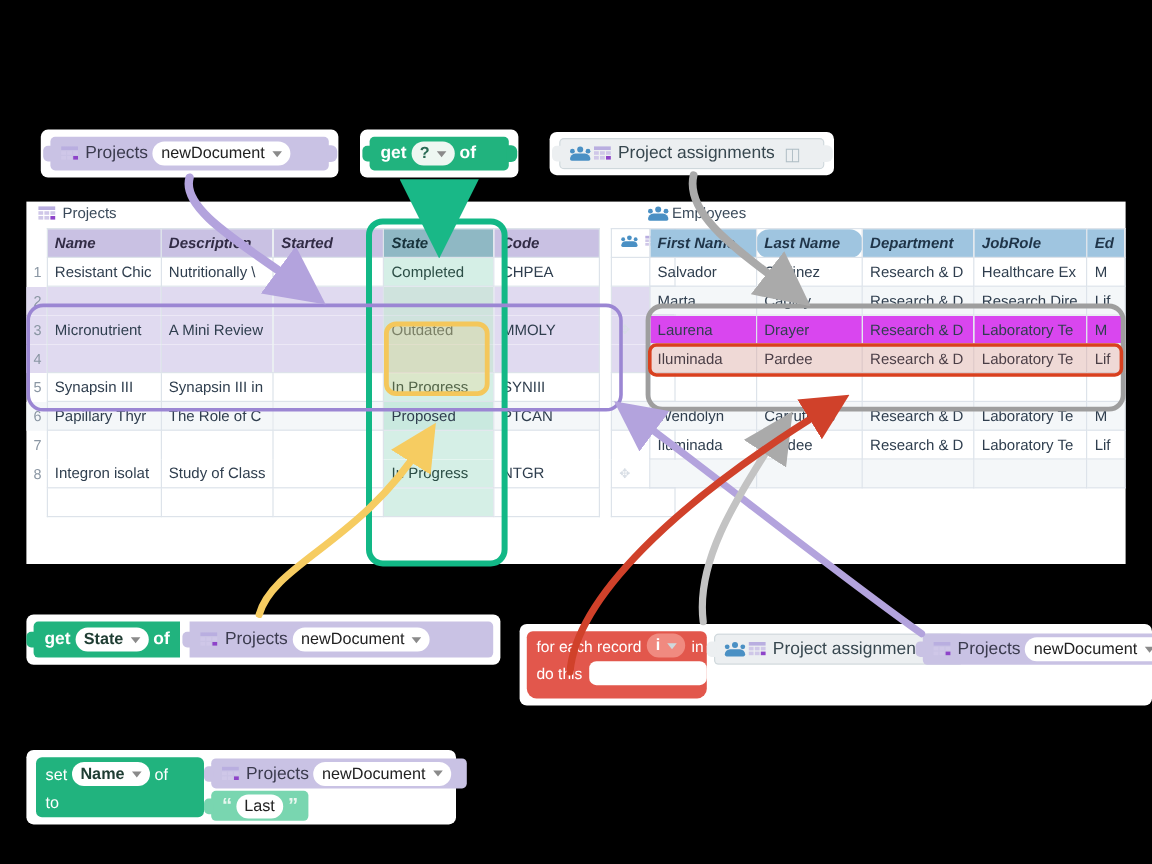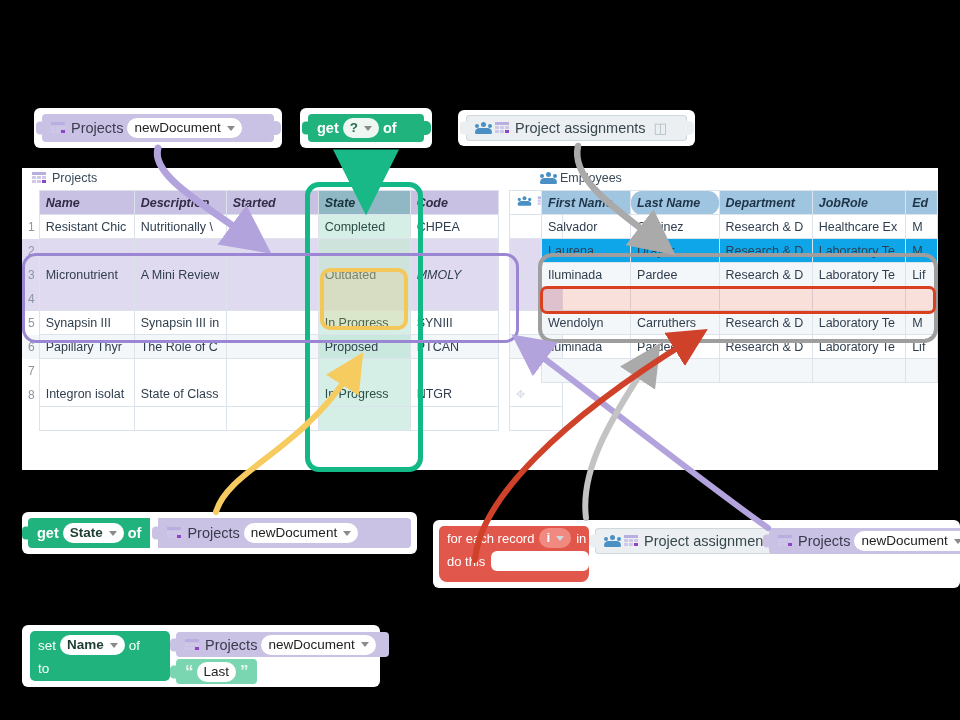--- a/index.html
+++ b/index.html
@@ -217,21 +217,21 @@
         <td style="border-bottom:none;"></td>
         <td style="border-bottom:none;background:#cfe3dd;"></td>
         <td style="border-bottom:none;"></td>
       </tr>
       <tr class="selrow">
         <td class="rownum">3</td>
         <td style="border-top:none;border-bottom:none;margin-top:43px;">Micronutrient</td>
         <td style="border-top:none;border-bottom:none;margin-left:21px;">A Mini Review</td>
         <td style="border-top:none;border-bottom:none;"></td>
         <td style="border-top:none;border-bottom:none;background:#cfe3dd;color:#5d6f6a;">Outdated</td>
-        <td style="border-top:none;border-bottom:none;font-style:italic;">MMOLY</td>
+        <td style="border-top:none;border-bottom:none;">MMOLY</td>
       </tr>
       <tr class="selrow">
         <td class="rownum">4</td>
         <td style="border-top:none;"></td>
         <td style="border-top:none;"></td>
         <td style="border-top:none;"></td>
         <td style="border-top:none;background:#cfe3dd;"></td>
         <td style="border-top:none;"></td>
       </tr>
       <tr>
@@ -254,21 +254,21 @@
         <td class="rownum">7</td>
         <td style="border-bottom:none;"></td>
         <td style="border-bottom:none;"></td>
         <td style="border-bottom:none;"></td>
         <td class="state-col" style="border-bottom:none;"></td>
         <td style="border-bottom:none;"></td>
       </tr>
       <tr>
         <td class="rownum">8</td>
         <td style="border-top:none;">Integron isolat</td>
-        <td style="border-top:none;">State of Class</td>
+        <td style="border-top:none;">Study of Class</td>
         <td style="border-top:none;"></td>
         <td class="state-col" style="border-top:none;">In Progress</td>
         <td style="border-top:none;">NTGR</td>
       </tr>
       <tr>
         <td class="rownum"></td>
         <td></td>
         <td></td>
         <td></td>
         <td class="state-col"></td>
@@ -323,21 +323,28 @@
         <th class="hdr-blue" style="width:95px;">JobRole</th>
         <th class="hdr-blue" style="width:34px;">Ed</th>
       </tr>
       <tr>
         <td>Salvador</td>
         <td>Godinez</td>
         <td>Research &amp; D</td>
         <td>Healthcare Ex</td>
         <td>M</td>
       </tr>
-      <tr style="background:#0ea5e9;">
+      <tr class="zebra">
+        <td>Marta</td>
+        <td>Cagley</td>
+        <td>Research &amp; D</td>
+        <td>Research Dire</td>
+        <td>Lif</td>
+      </tr>
+      <tr style="background:#d946ef;">
         <td>Laurena</td>
         <td>Drayer</td>
         <td>Research &amp; D</td>
         <td>Laboratory Te</td>
         <td>M</td>
       </tr>
       <tr class="zebra">
         <td>Iluminada</td>
         <td>Pardee</td>
         <td>Research &amp; D</td>

